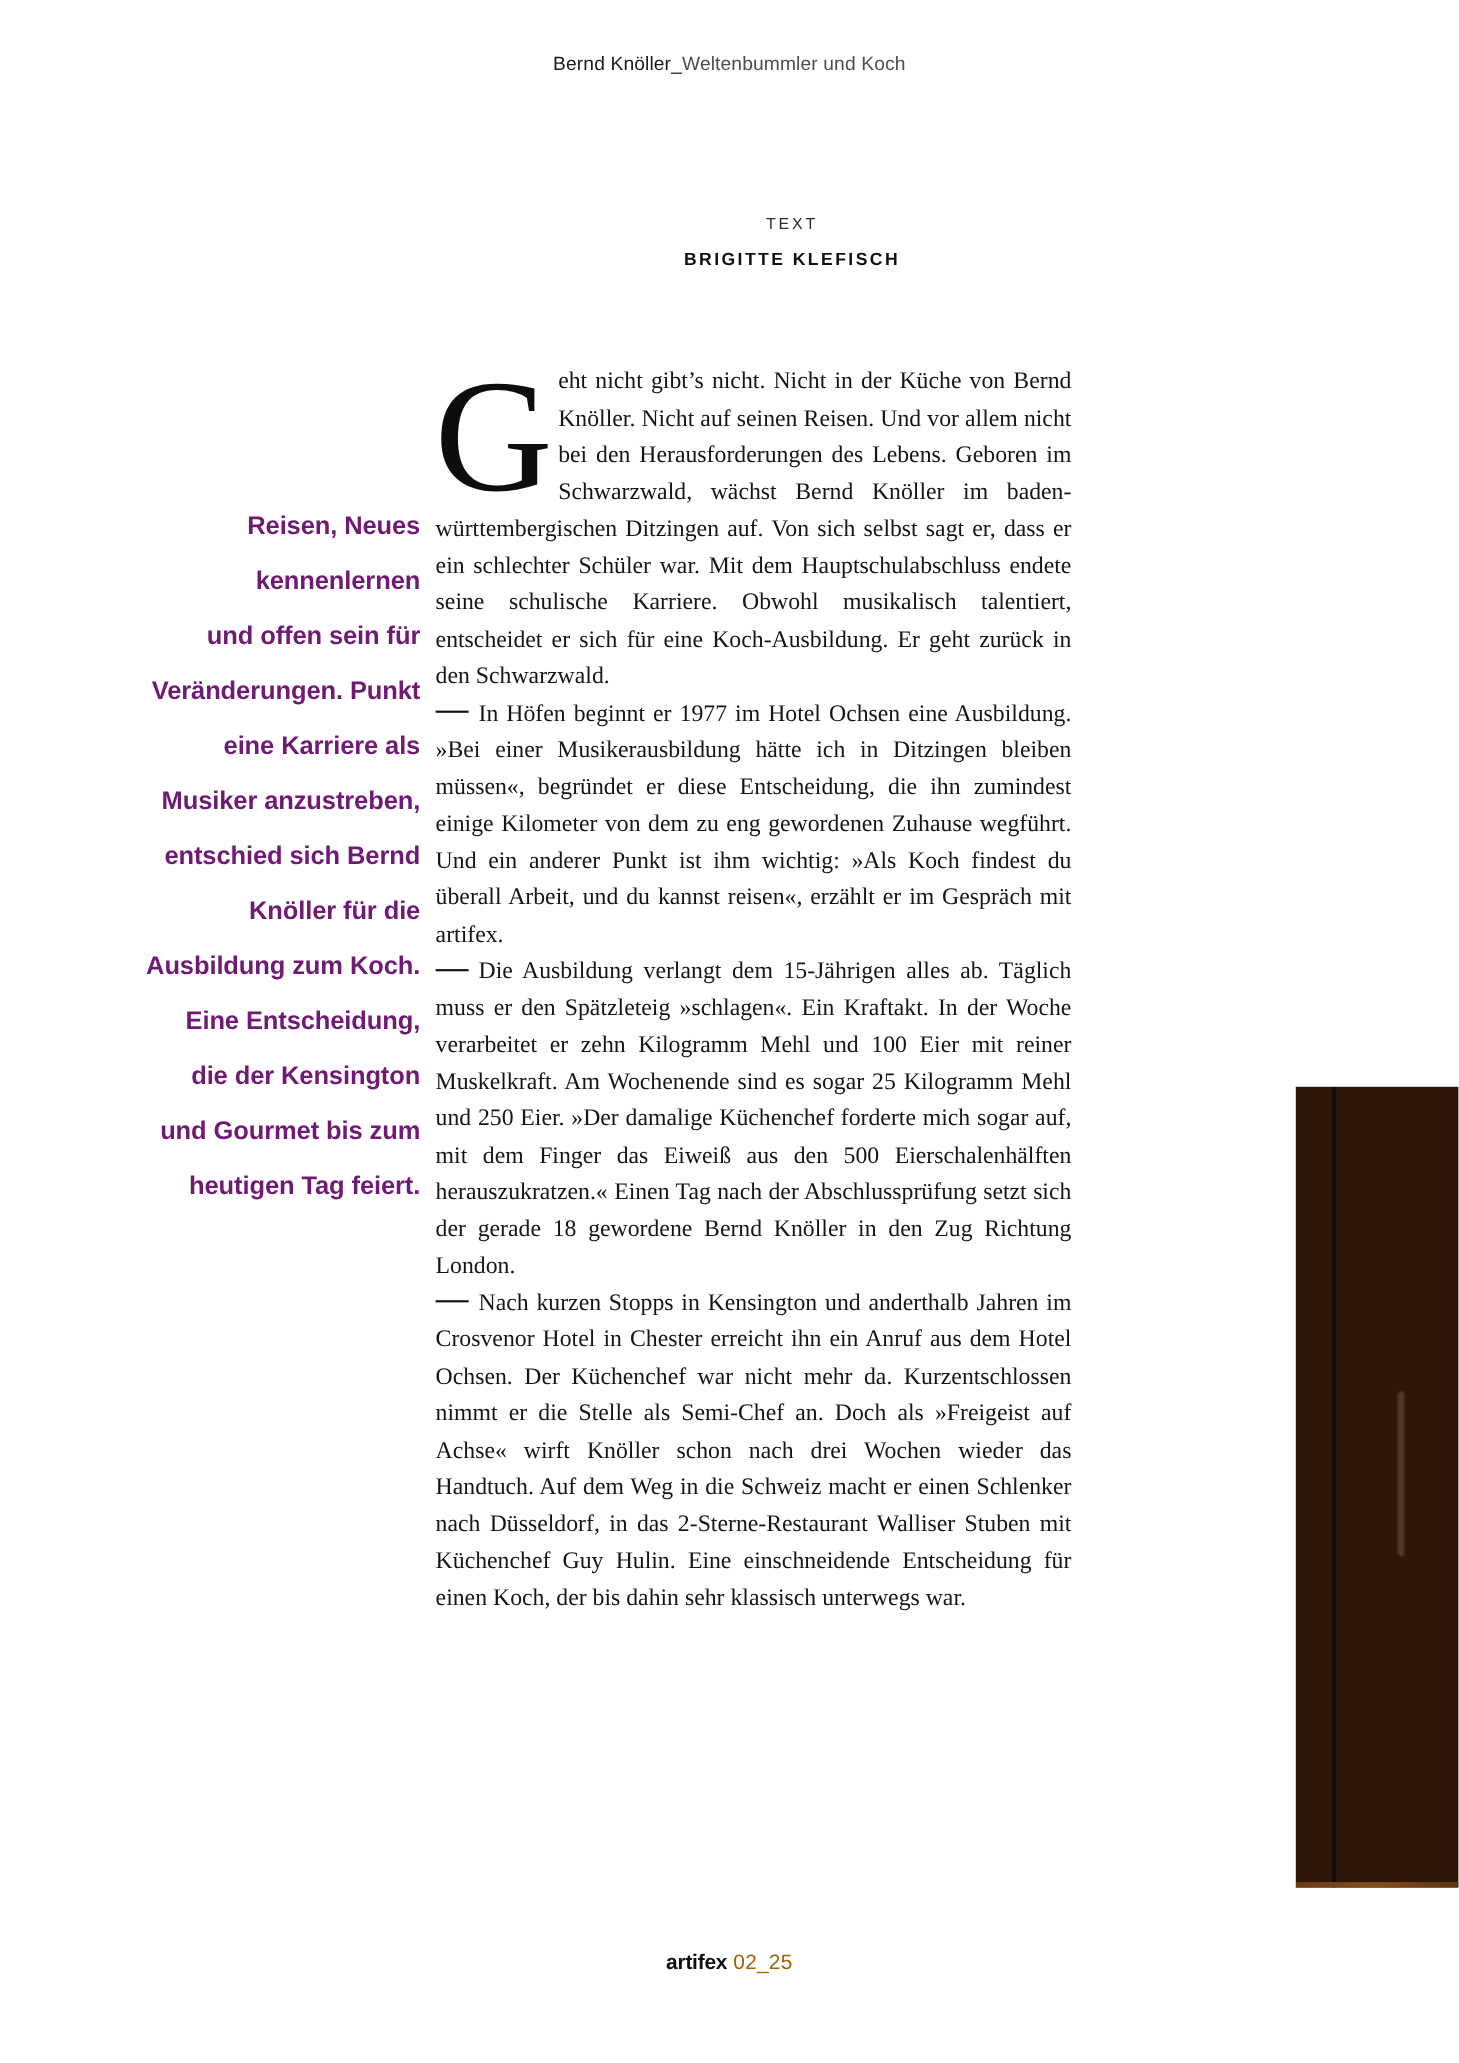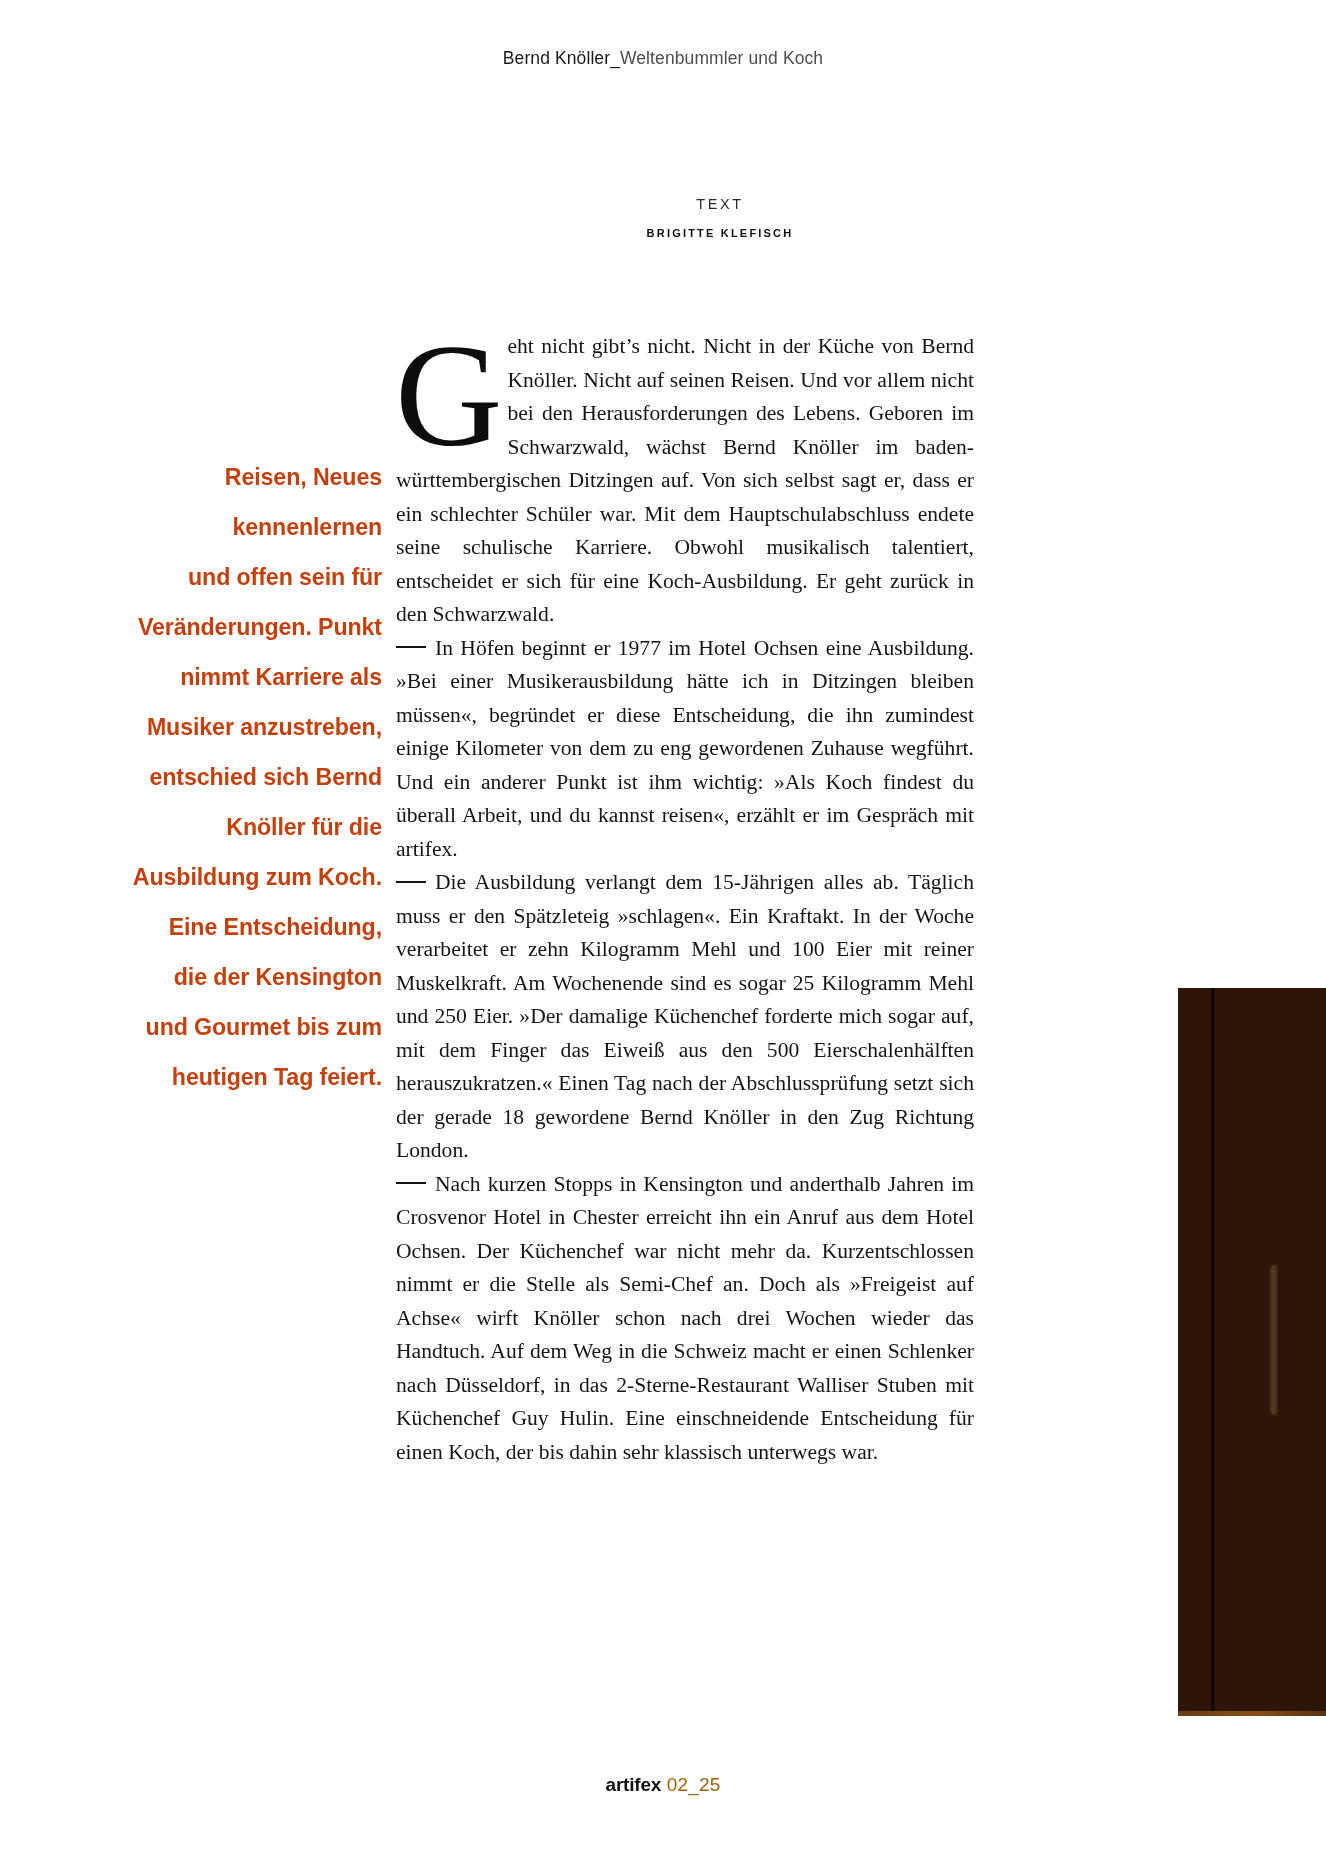--- a/index.html
+++ b/index.html
@@ -42,40 +42,40 @@
     text-align: center;
   }
   .byline-label {
     font-size: 14.5px;
     letter-spacing: 2.6px;
     color: #2b2b2b;
     font-weight: normal;
     line-height: 1.2;
   }
   .byline-author {
-    font-size: 11px;
+    font-size: 16px;
     letter-spacing: 2.2px;
     color: #111111;
     font-weight: bold;
     margin-top: 14px;
     line-height: 1.2;
   }
 
   
   .pullquote {
     position: absolute;
     left: 60px;
     top: 452px;
     width: 322px;
     text-align: right;
     font-family: "Liberation Sans", sans-serif;
     font-weight: bold;
     font-size: 23.2px;
     line-height: 50px;
-    color: #c2410c;
+    color: #701a75;
     letter-spacing: -0.1px;
   }
   .pullquote div { white-space: nowrap; }
 
   
   .body-col {
     position: absolute;
     left: 396px;
     top: 330px;
     width: 578px;
@@ -191,21 +191,21 @@
 <div class="byline">
   <div class="byline-label">TEXT</div>
   <div class="byline-author">BRIGITTE KLEFISCH</div>
 </div>
 
 <div class="pullquote" id="pullquote">
     <div>Reisen, Neues</div>
     <div>kennenlernen</div>
     <div>und offen sein für</div>
     <div>Veränderungen. Punkt</div>
-    <div>nimmt Karriere als</div>
+    <div>eine Karriere als</div>
     <div>Musiker anzustreben,</div>
     <div>entschied sich Bernd</div>
     <div>Knöller für die</div>
     <div>Ausbildung zum Koch.</div>
     <div>Eine Entscheidung,</div>
     <div>die der Kensington</div>
     <div>und Gourmet bis zum</div>
     <div>heutigen Tag feiert.</div>
   </div>
 

